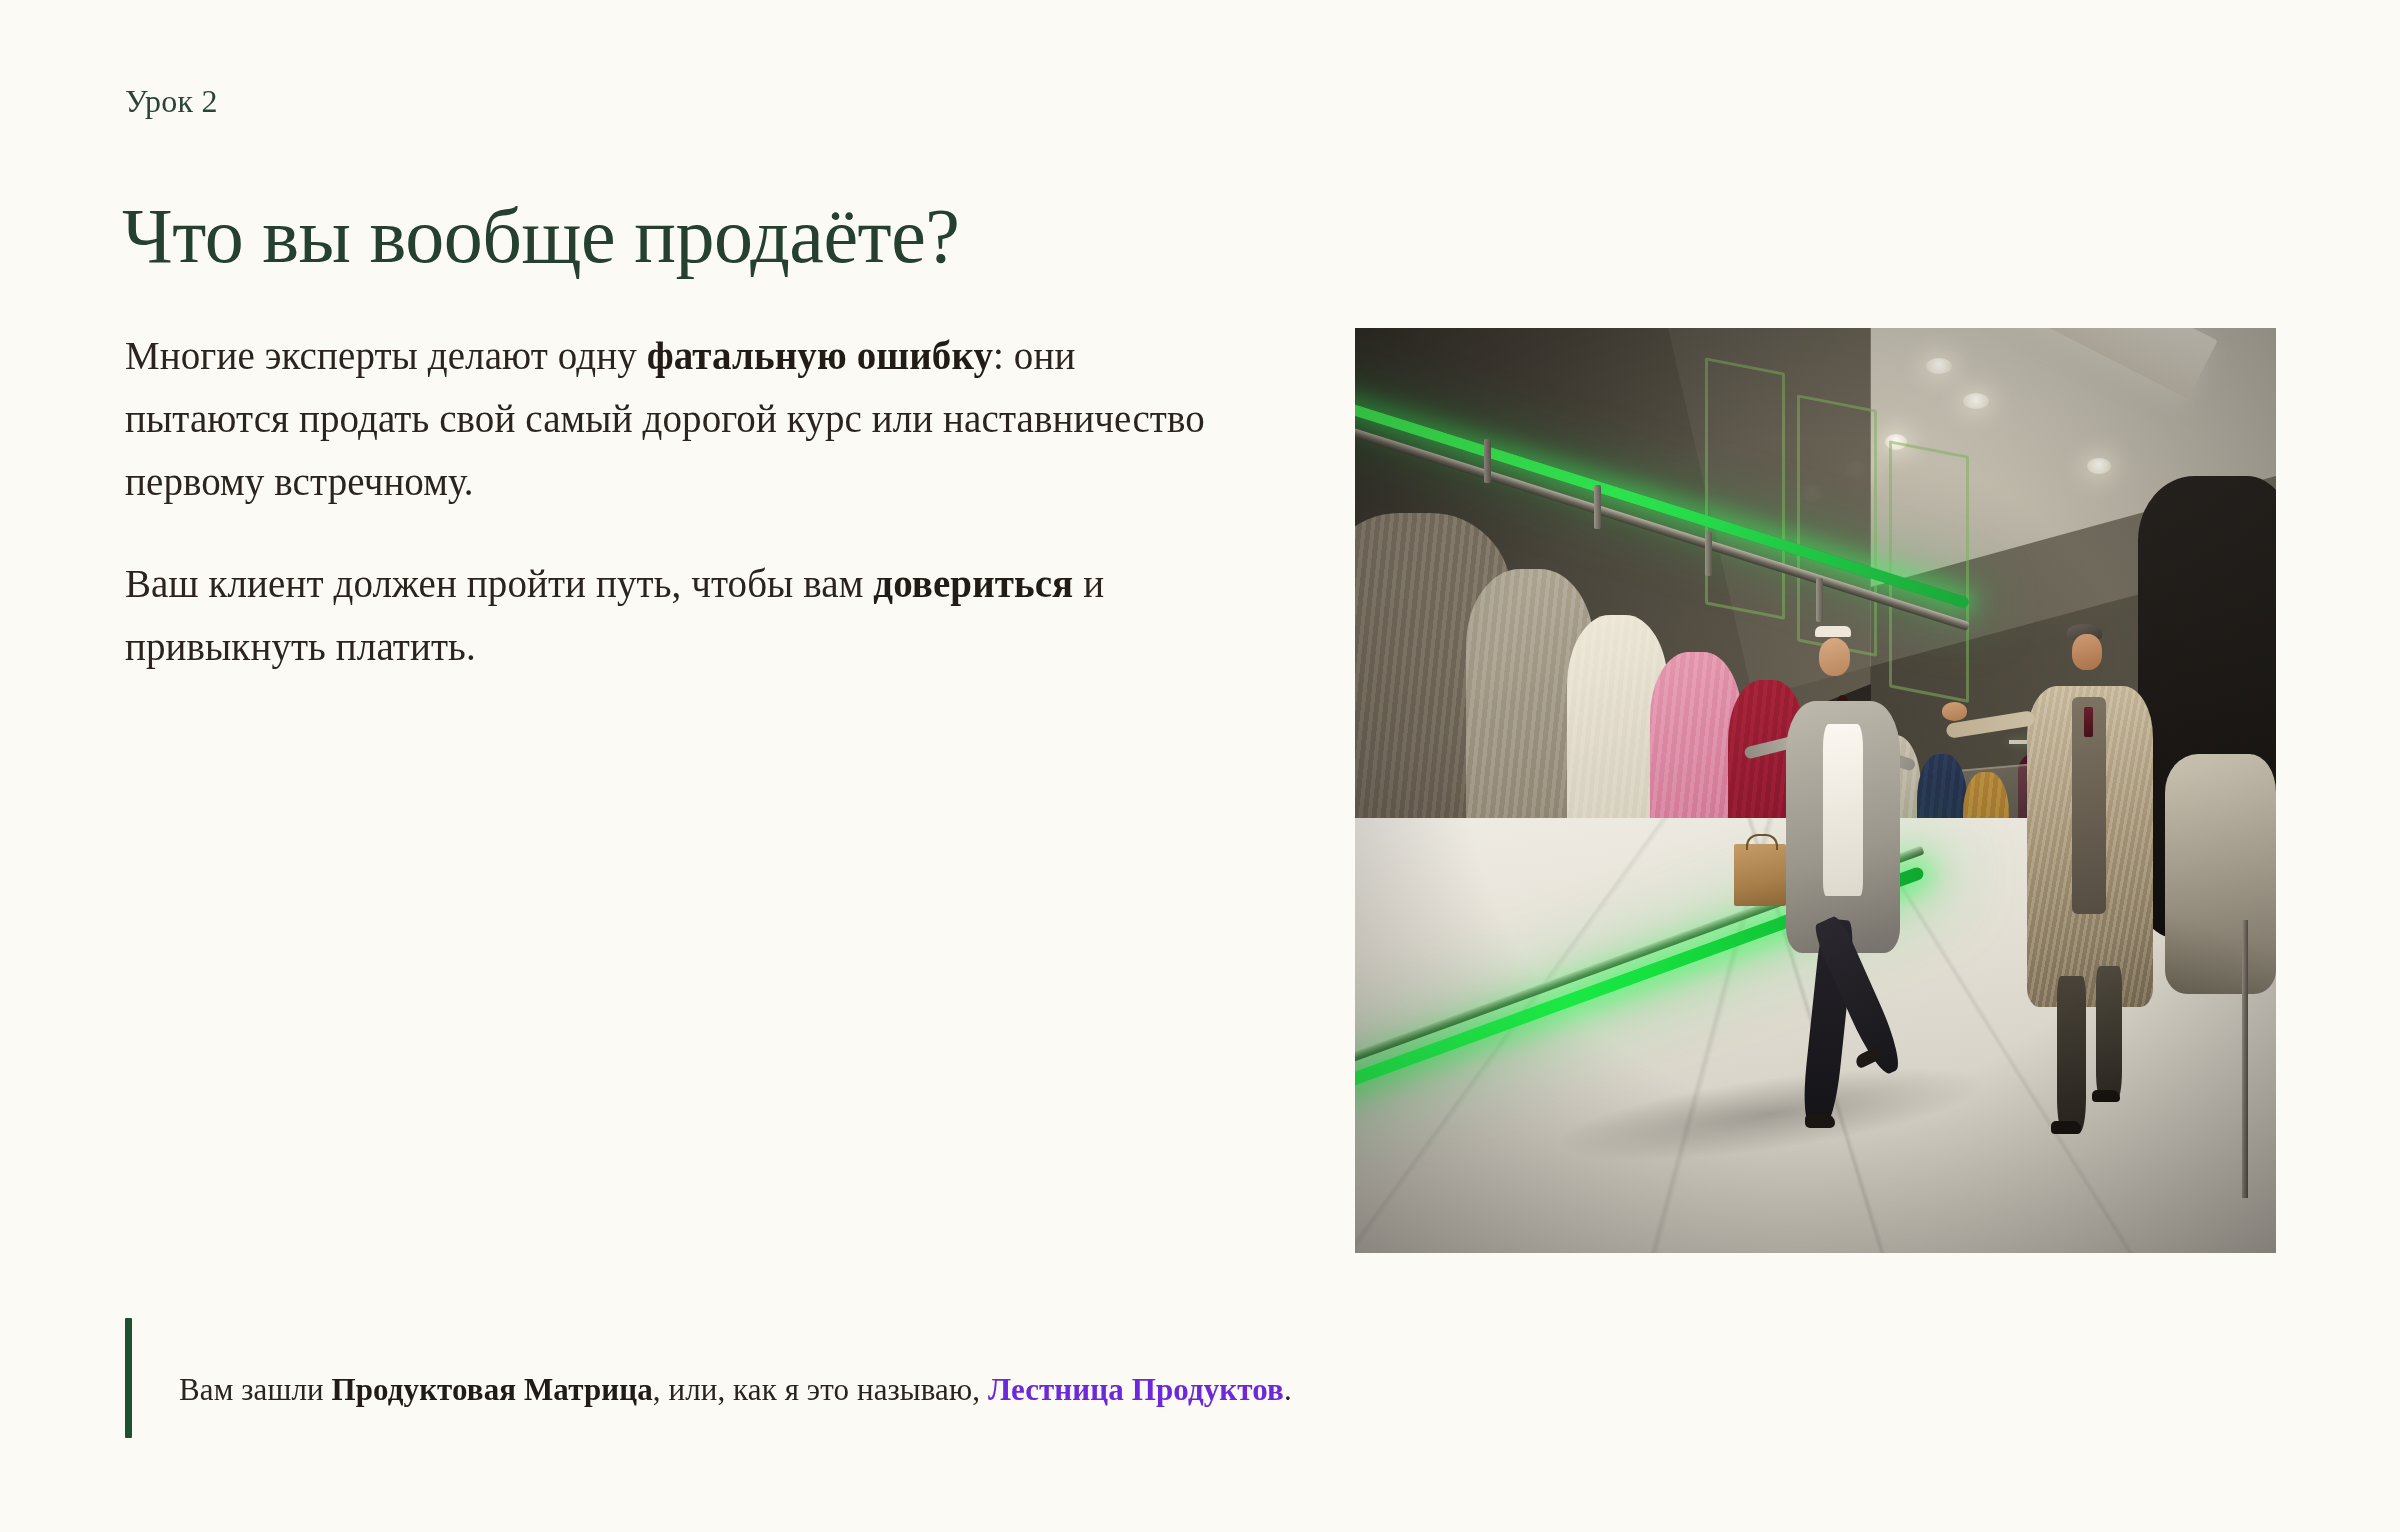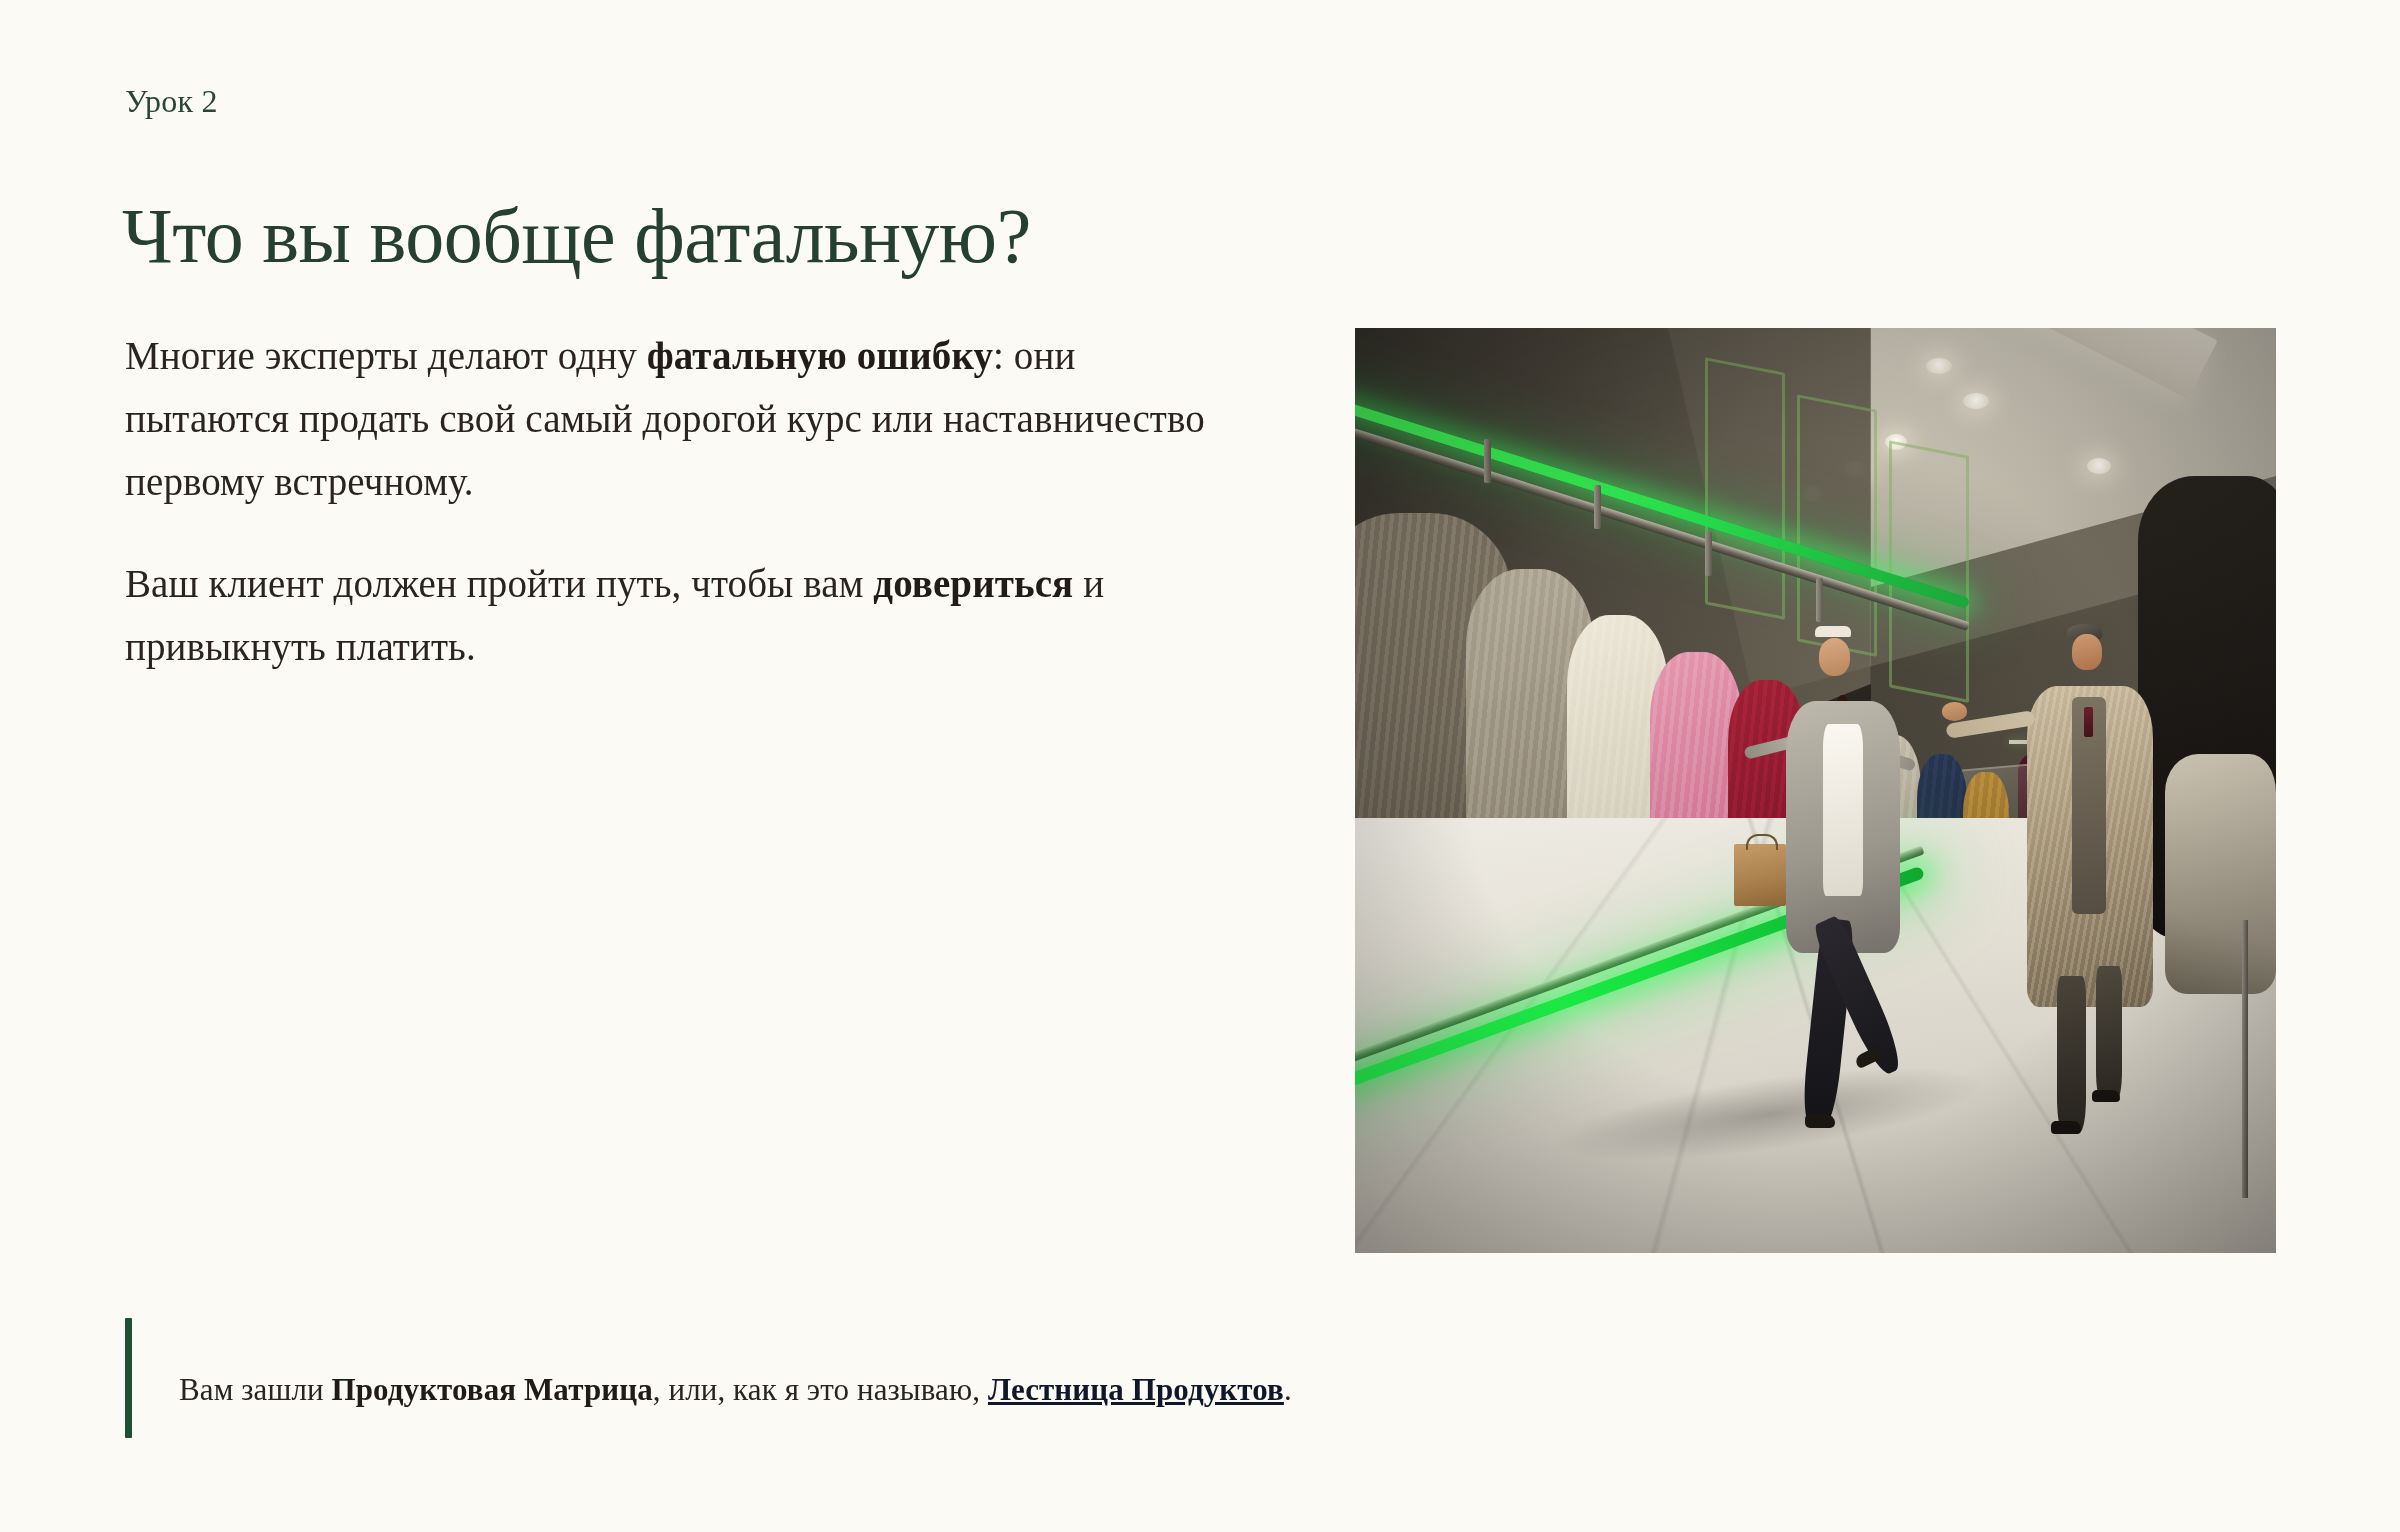--- a/index.html
+++ b/index.html
@@ -492,29 +492,29 @@
   }
   .callout-text {
     font-size: 31px;
     line-height: 1.55;
     color: #2b241e;
     margin: 0;
     padding-top: 48px;
     letter-spacing: 0.1px;
   }
   .callout-text b { font-weight: 700; color: #211b15; }
-  .callout-accent { font-weight: 700; color: #0f172a; text-decoration: underline; }
+  .callout-accent { font-weight: 700; color: #6d28d9; }
 </style>
 </head>
 <body>
 
 <div class="slide">
 
   <div class="eyebrow">Урок 2</div>
-  <h1 class="page-title">Что вы вообще фатальную?</h1>
+  <h1 class="page-title">Что вы вообще продаёте?</h1>
 
   <div class="body-column">
     <p class="body-paragraph"><span>Многие эксперты делают одну </span><b>фатальную ошибку</b><span>: они пытаются продать свой самый дорогой курс или наставничество первому встречному.</span></p>
 
 
     <p class="body-paragraph"><span>Ваш клиент должен пройти путь, чтобы вам </span><b>довериться</b><span> и привыкнуть платить.</span></p>
   </div>
 
   <div class="photo-frame">
     <div class="photo-scene">

